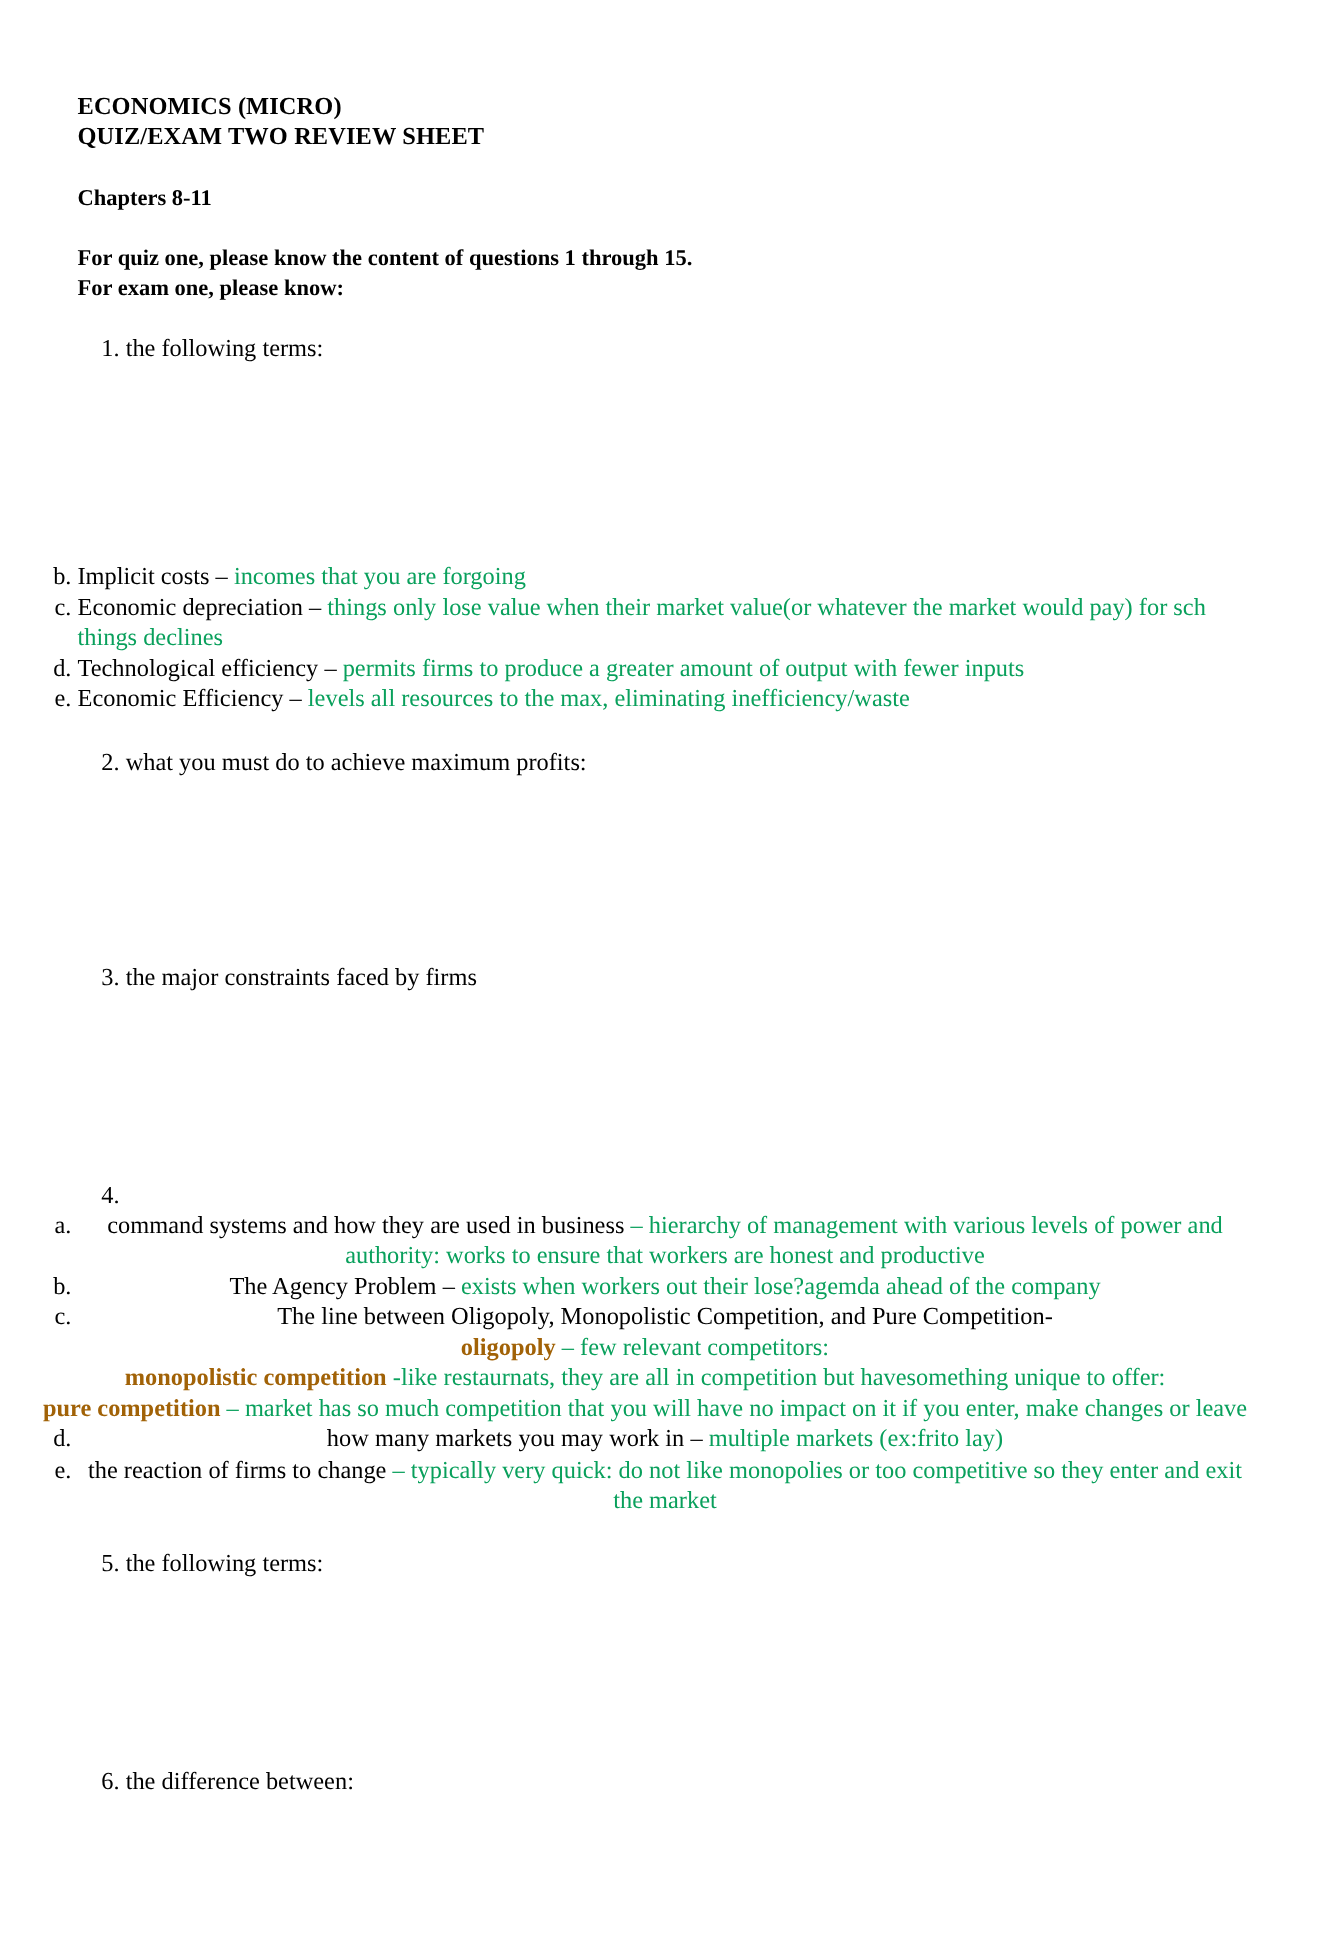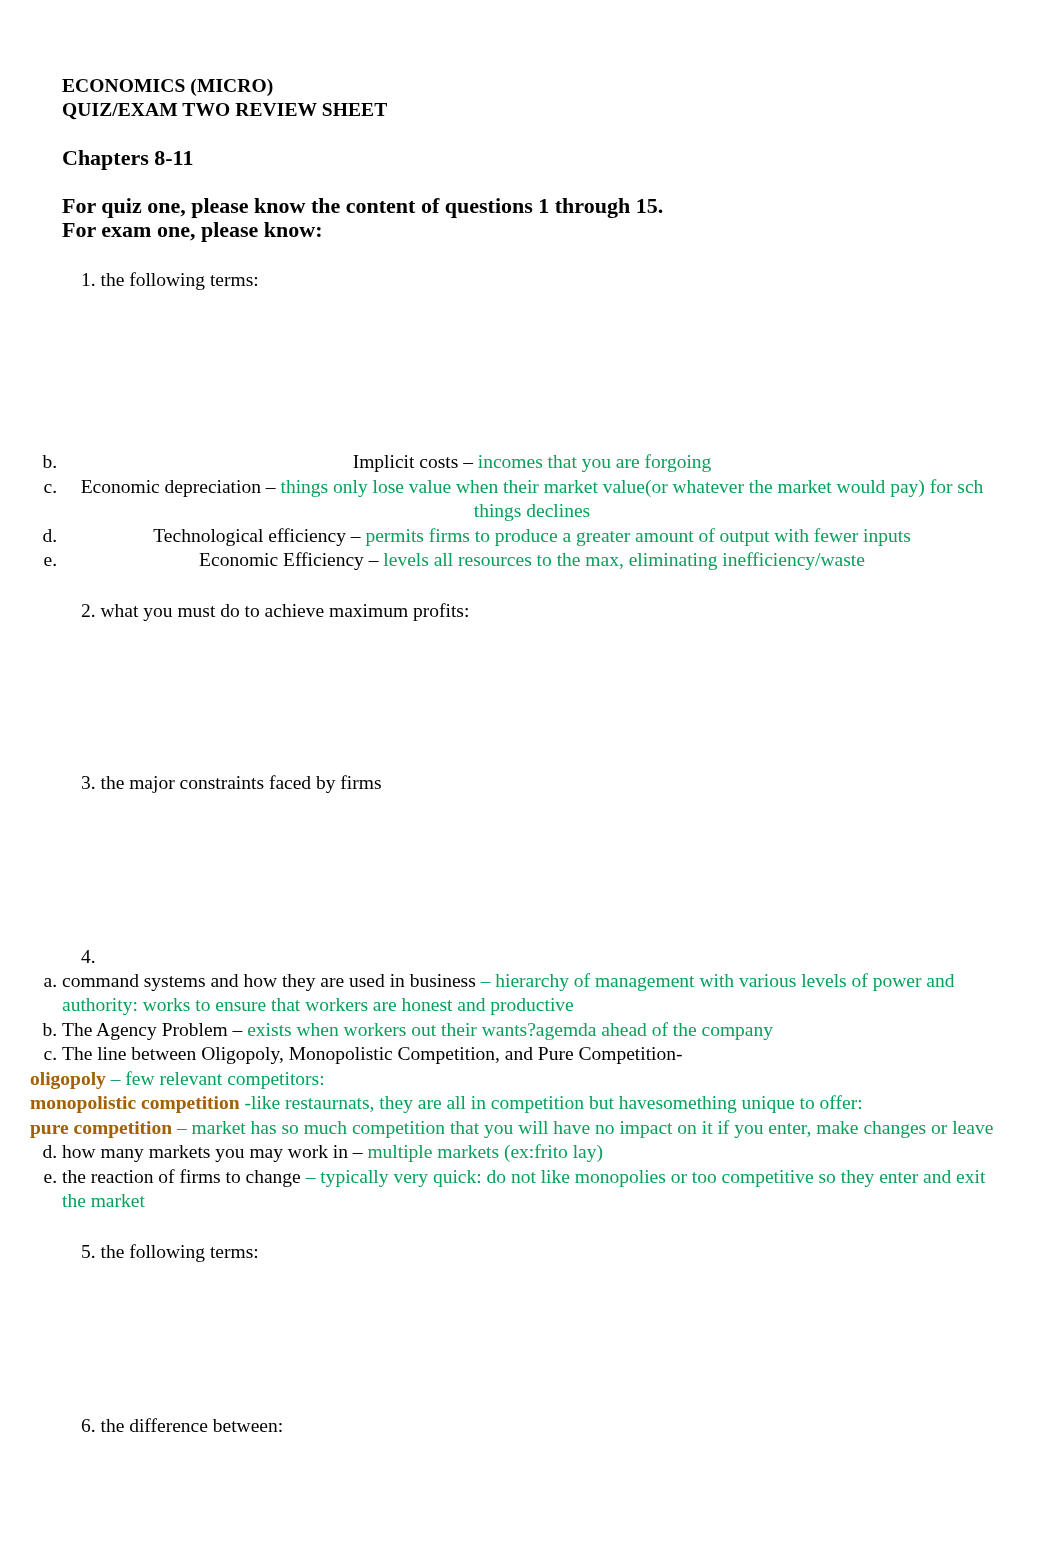--- a/index.html
+++ b/index.html
@@ -36,21 +36,21 @@
     font-weight: bold;
     font-size: 19.5px;
     line-height: 24px;
     letter-spacing: 0.1px;
   }
   .spacer-sm { height: 24px; }
   .spacer-md { height: 26px; }
 
   .bold-line {
     font-weight: bold;
-    font-size: 22px;
+    font-size: 18px;
     line-height: 24px;
   }
 
   
   .numbered {
     font-size: 19.5px;
     line-height: 24px;
     font-weight: normal;
     margin-left: 19px;
   }
@@ -70,29 +70,29 @@
   ol.alpha > li::marker {
     font-size: 19.5px;
   }
 
   
   .list-deep {
     margin-left: 128px;
   }
   .list-deep > li {
     padding-left: 30px;
-    text-align: center;
   }
 
   
   .list-shallow {
     margin-left: 63px;
   }
   .list-shallow > li {
     padding-left: 32px;
+    text-align: center;
   }
 
   .green {
     color: #09a05c;
   }
   .green-bold {
     color: #a16207;
     font-weight: bold;
   }
 
@@ -160,21 +160,21 @@
 
     <div class="gap-3"></div>
 
     <div class="numbered">4.</div>
 
     <ol class="alpha list-shallow" start="1">
       <li>
         <span>command systems and how they are used in business </span><span class="green">– hierarchy of management with various levels of power and authority: works to ensure that workers are honest and productive</span>
       </li>
       <li>
-        <span>The Agency Problem – </span><span class="green">exists when workers out their wants?agemda ahead of the company</span>
+        <span>The Agency Problem – </span><span class="green">exists when workers out their lose?agemda ahead of the company</span>
       </li>
       <li>
         <span>The line between Oligopoly, Monopolistic Competition, and Pure Competition-</span>
         <span class="subline"><span class="green-bold">oligopoly</span><span class="green"> – few relevant competitors:</span></span>
         <span class="subline"><span class="green-bold">monopolistic competition</span><span class="green"> -like restaurnats, they are all in competition but havesomething unique to offer:</span></span>
         <span class="subline"><span class="green-bold">pure competition</span><span class="green"> – market has so much competition that you will have no impact on it if you enter, make changes or leave</span></span>
       </li>
       <li>
         <span>how many markets you may work in – </span><span class="green">multiple markets (ex:frito lay)</span>
       </li>

